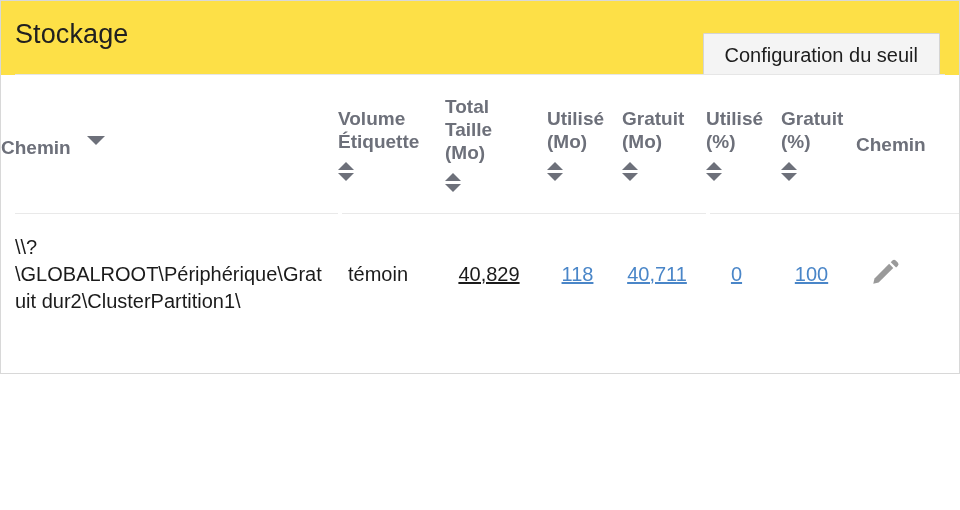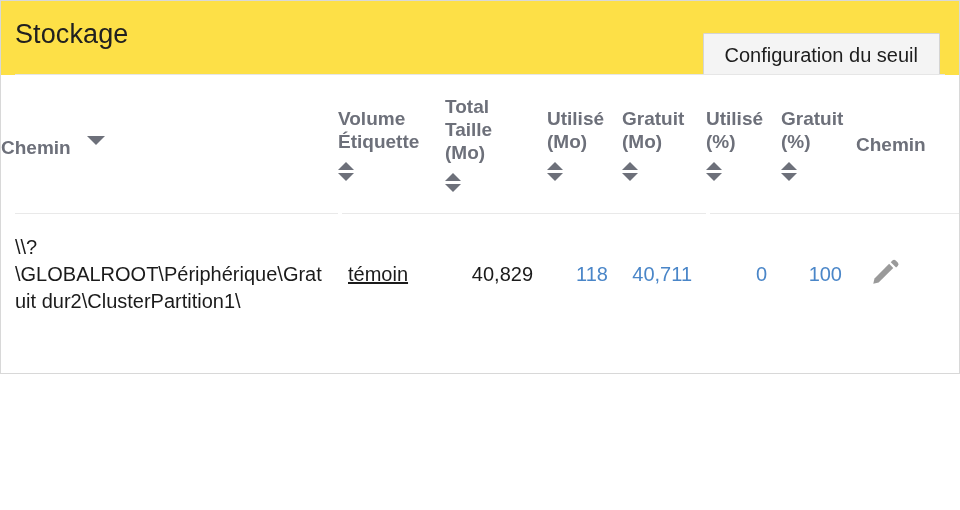--- a/index.html
+++ b/index.html
@@ -192,28 +192,28 @@
     padding-right: 12px !important;
     font-size: 19.5px;
     line-height: 27px;
     color: #161616;
     word-break: break-word;
   }
   .cell-label {
     padding-left: 10px !important;
     font-size: 20px;
     color: #1b1b1b;
-    text-decoration: underline;
   }
   .cell-num {
-    text-align: right;
+    text-align: center;
     padding-right: 14px !important;
     font-size: 21px;
     color: #1b1b1b;
     white-space: nowrap;
+    text-decoration: underline;
   }
   .cell-num.link { color: #4a86c8; }
 
   .cell-action {
     text-align: left;
     padding-left: 14px !important;
   }
   .pencil-btn {
     display: inline-block;
     width: 30px;

